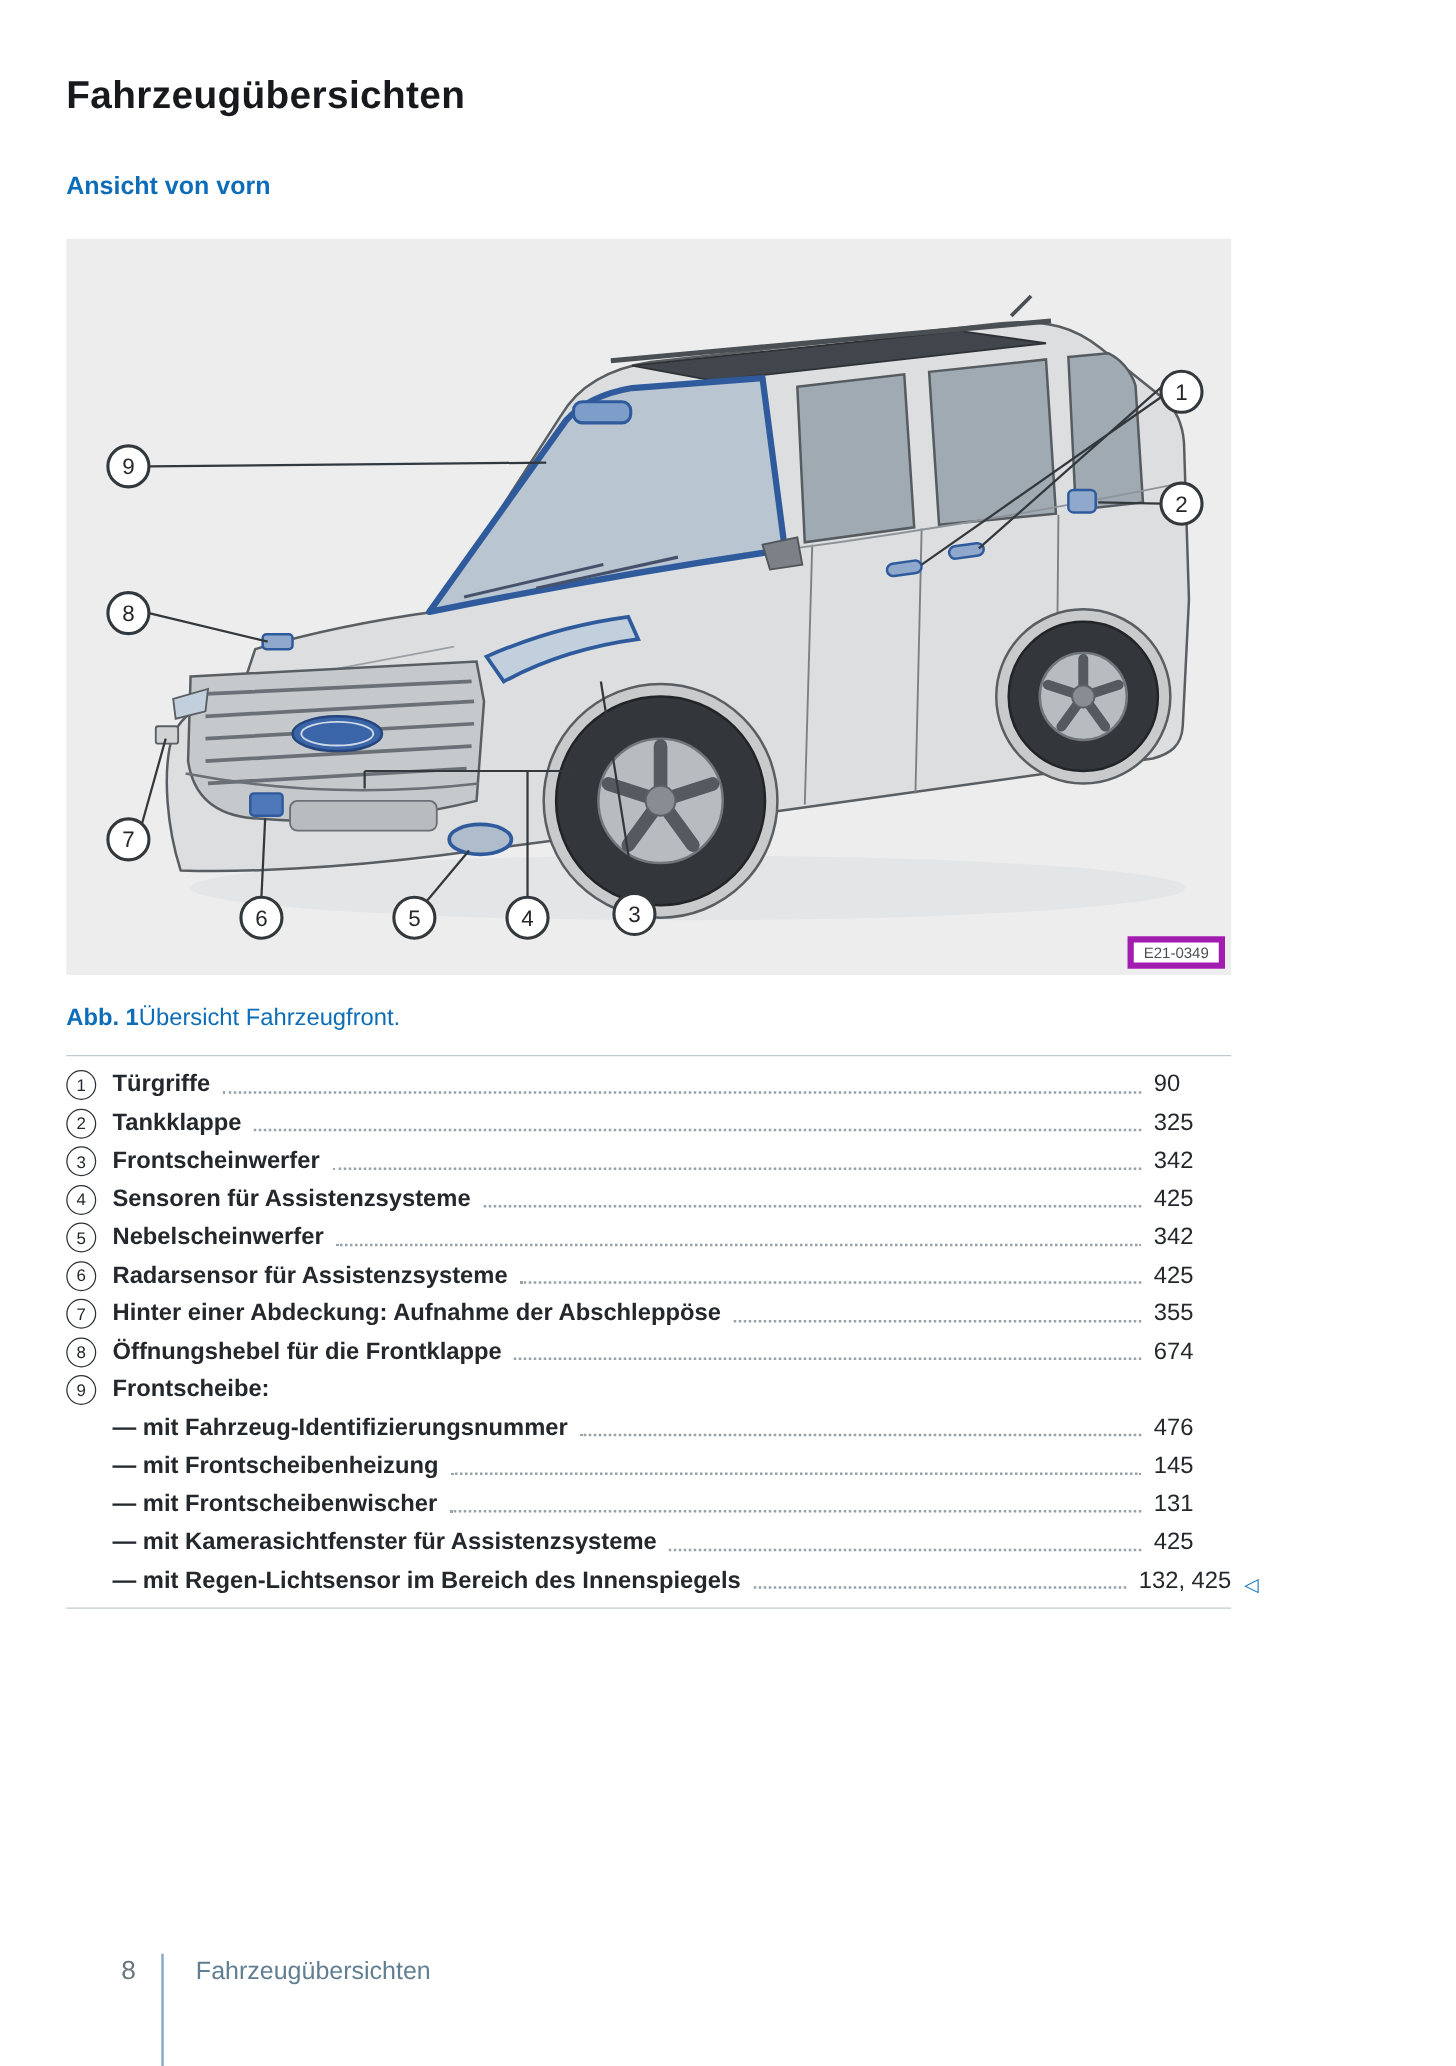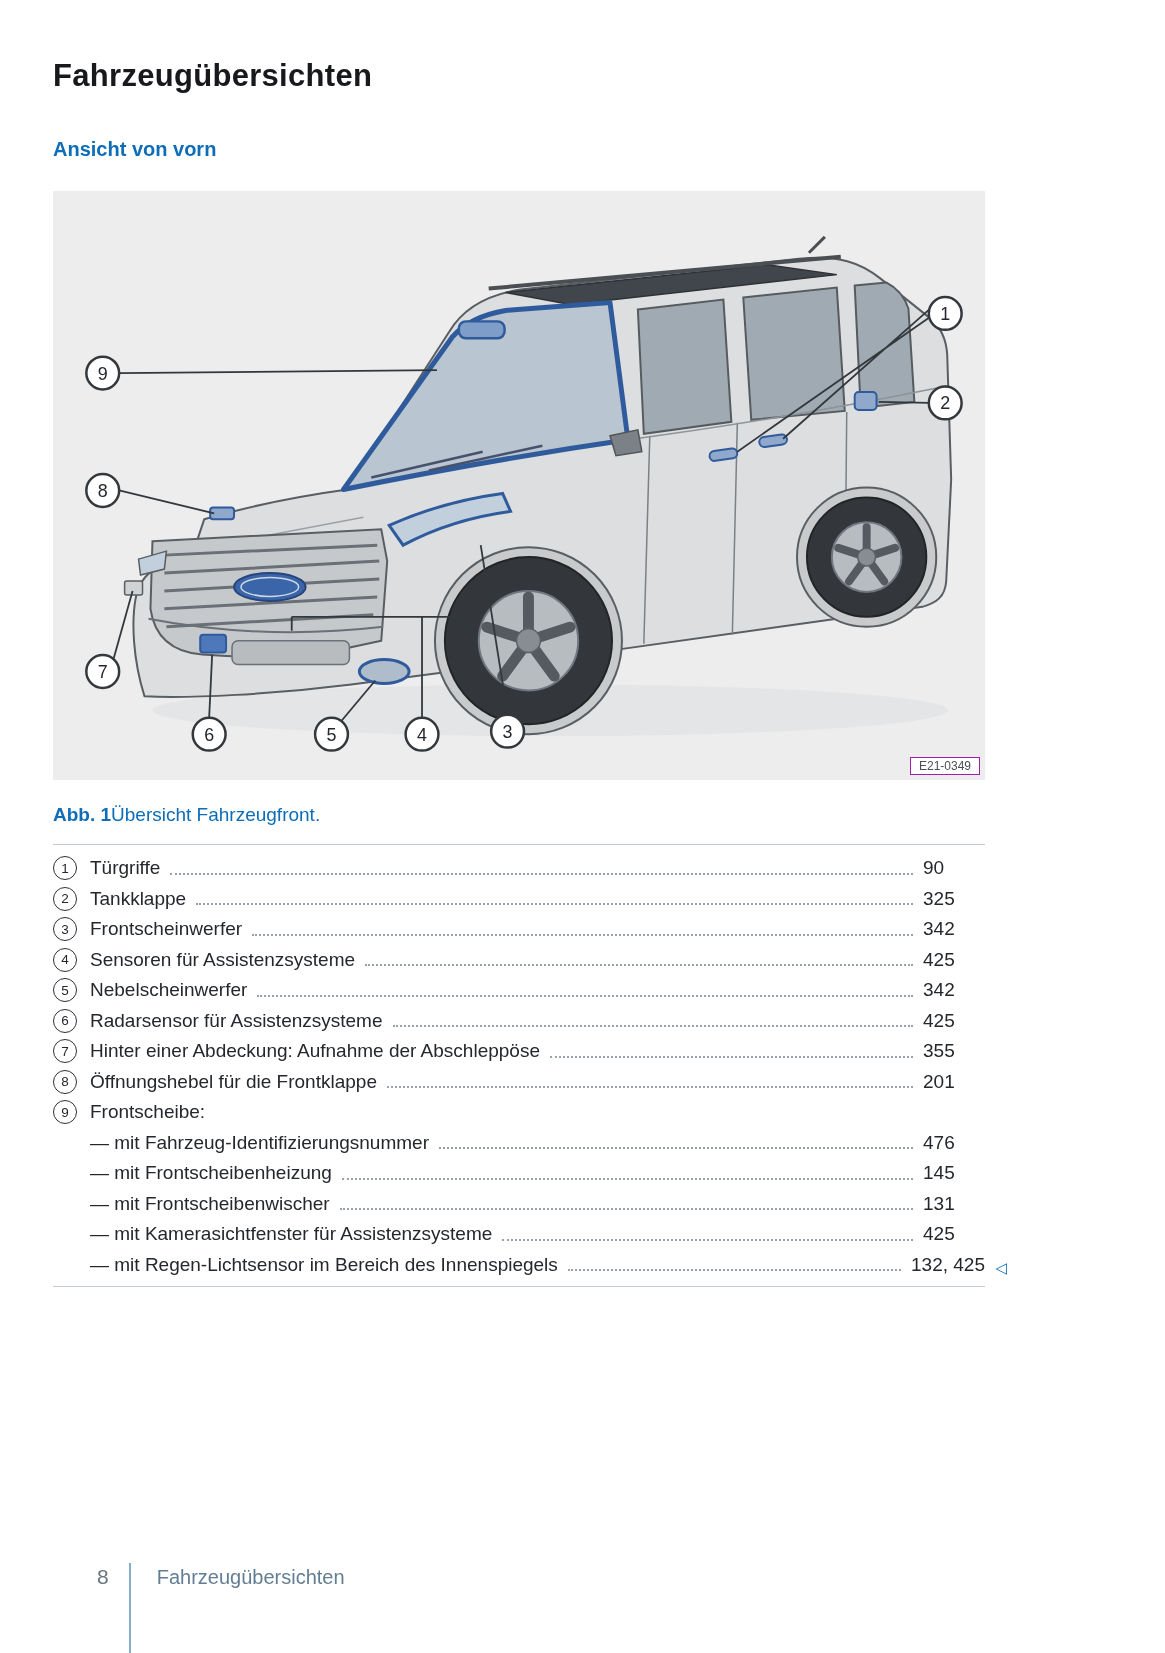--- a/index.html
+++ b/index.html
@@ -12,39 +12,39 @@
     color: #24282c;
     overflow: hidden;
   }
   .content { padding: 58px 180px 0 53px; }
   .title { font-size: 31px; font-weight: bold; color: #17191c; letter-spacing: .3px; }
   .section-heading { margin-top: 44px; font-size: 20px; font-weight: bold; color: #0d6db8; }
   .figure { margin-top: 30px; position: relative; width: 932px; height: 589px; background: #ededee; }
   .figure svg { display: block; }
   .figcode {
     position: absolute; right: 5px; bottom: 5px;
-    background: #ffffff; border: 1px solid #a21caf;
+    background: #ffffff; border: 5px solid #a21caf;
     padding: 1px 8px; font-size: 12px; color: #4a4f54;
   }
   .caption { margin-top: 24px; font-size: 19px; color: #0d6db8; }
   .cap-label { font-weight: bold; }
   .legend {
     margin-top: 18px;
     border-top: 1px solid #c3cad0;
     border-bottom: 1px solid #c3cad0;
     padding: 8px 0 6px;
   }
   .lrow { display: flex; align-items: center; min-height: 30.5px; font-size: 19px; color: #24282c; position: relative; }
   .lnum {
     flex: 0 0 24px; width: 24px; height: 24px;
     border: 1.6px solid #2c3136; border-radius: 50%;
     display: flex; align-items: center; justify-content: center;
     font-size: 13.5px; margin-right: 13px;
   }
-  .llabel { white-space: nowrap; }
+  .llabel { white-space: nowrap; font-weight: bold; }
   .leader { flex: 1; border-bottom: 2px dotted #99a1a9; height: 13px; margin: 0 10px; min-width: 30px; }
   .lpage { flex: 0 0 auto; min-width: 62px; text-align: left; }
   .lrow.sub { padding-left: 37px; }
   .marker { position: absolute; right: -22px; top: 9px; color: #0d6db8; font-size: 15px; }
   .footer { position: absolute; left: 97px; top: 1563px; display: flex; align-items: flex-start; }
   .pnum { font-size: 21px; color: #68747e; padding-top: 2px; }
   .fdiv { width: 2px; height: 90px; background: #88abc8; margin: 0 26px 0 20px; }
   .fsection { font-size: 20px; color: #627e92; padding-top: 3px; }
   text.cnum { font-size: 18px; fill: #24282c; }
 </style>
@@ -220,21 +220,21 @@
       <div class="lrow">
         <span class="lnum">7</span>
         <span class="llabel">Hinter einer Abdeckung: Aufnahme der Abschleppöse</span>
         <span class="leader"></span>
         <span class="lpage">355</span>
       </div>
       <div class="lrow">
         <span class="lnum">8</span>
         <span class="llabel">Öffnungshebel für die Frontklappe</span>
         <span class="leader"></span>
-        <span class="lpage">201</span>
+        <span class="lpage">674</span>
       </div>
       <div class="lrow">
         <span class="lnum">9</span>
         <span class="llabel">Frontscheibe:</span>
       </div>
       <div class="lrow sub">
         <span class="llabel">— mit Fahrzeug-Identifizierungsnummer</span>
         <span class="leader"></span>
         <span class="lpage">476</span>
       </div>

